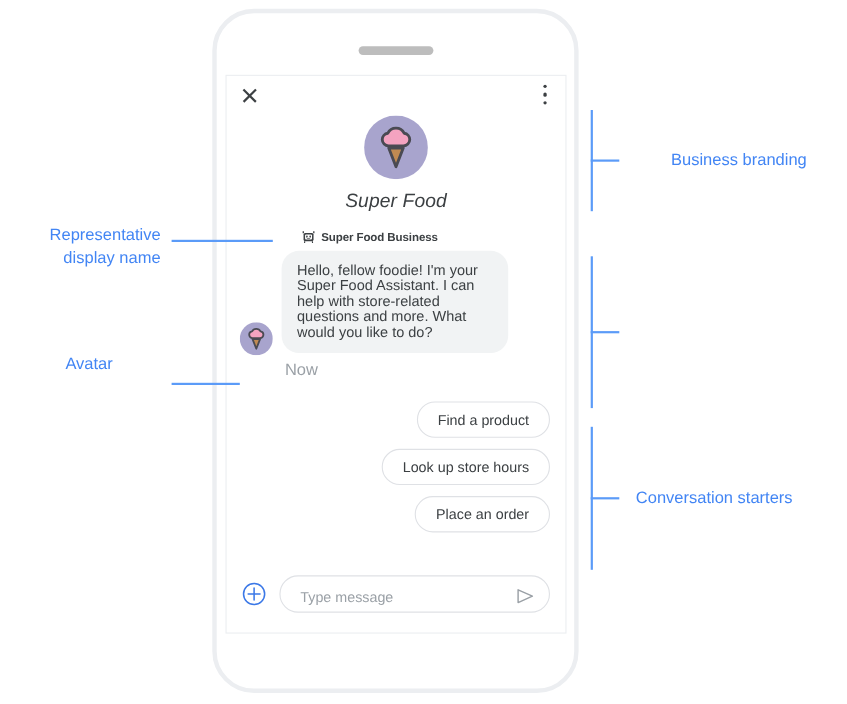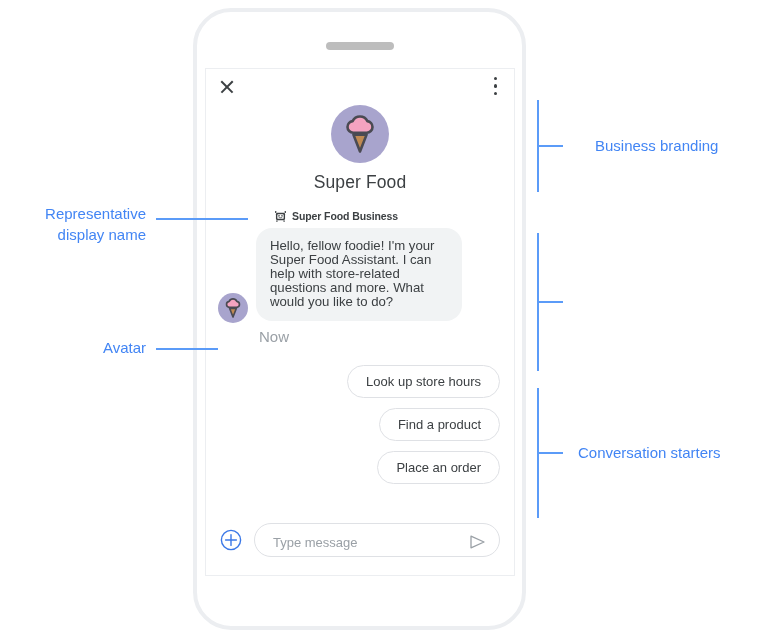--- a/index.html
+++ b/index.html
@@ -109,20 +109,21 @@
   .brand-avatar {
     width: 58px;
     height: 58px;
     margin: 0 auto;
   }
   .brand-name {
     margin-top: 9px;
     font-size: 17.5px;
     color: #3c4043;
     letter-spacing: .1px;
+    font-style: italic;
   }
 
   
   .rep-row {
     flex: none;
     display: flex;
     align-items: center;
     gap: 5px;
     margin: 16px 0 0 68px;
   }
@@ -304,22 +305,22 @@
           <path d="M22.4 29.6h13.2L29 46.5z" fill="#c08a52" stroke="#4a4a52" stroke-width="3.2" stroke-linejoin="round"></path>
         </svg>
       </span>
       <div class="msg-col">
         <div class="msg-bubble">Hello, fellow foodie! I'm your Super Food Assistant. I can help with store-related questions and more. What would you like to do?</div>
         <div class="msg-time">Now</div>
       </div>
     </div>
 
     <div class="starters">
+      <div class="chip">Find a product</div>
       <div class="chip">Look up store hours</div>
-      <div class="chip">Find a product</div>
       <div class="chip">Place an order</div>
     </div>
 
     <div class="composer">
       <span class="plus-icon">
         <svg viewBox="0 0 22 22" width="22" height="22">
           <circle cx="11" cy="11" r="9.6" fill="none" stroke="#3b78e7" stroke-width="1.4"></circle>
           <path d="M11 5.6v10.8M5.6 11h10.8" stroke="#3b78e7" stroke-width="1.4" stroke-linecap="round"></path>
         </svg>
       </span>
@@ -332,28 +333,28 @@
         </span>
       </div>
     </div>
 
   </div>
 
   <div class="anno-text" style="left:16px; top:203px; width:130px; text-align:right;">Representative
 display name</div>
   <div class="anno-line" style="left:156px; top:218px; width:92px; height:2px;"></div>
 
-  <div class="anno-text" style="left:16px; top:337px; width:130px; text-align:right;">Avatar</div>
+  <div class="anno-text" style="left:16px; top:320px; width:130px; text-align:center;">Avatar</div>
   <div class="anno-line" style="left:156px; top:348px; width:62px; height:2px;"></div>
 
   <div class="bracket" style="left:537px; top:100px; height:92px;">
     <div class="vbar"></div>
     <div class="stub" style="top:45px;"></div>
   </div>
-  <div class="anno-text" style="left:595px; top:135px;">Business branding</div>
+  <div class="anno-text" style="left:610px; top:135px;">Business branding</div>
 
   <div class="bracket" style="left:537px; top:233px; height:138px;">
     <div class="vbar"></div>
     <div class="stub" style="top:68px;"></div>
   </div>
 
   <div class="bracket" style="left:537px; top:388px; height:130px;">
     <div class="vbar"></div>
     <div class="stub" style="top:64px;"></div>
   </div>

